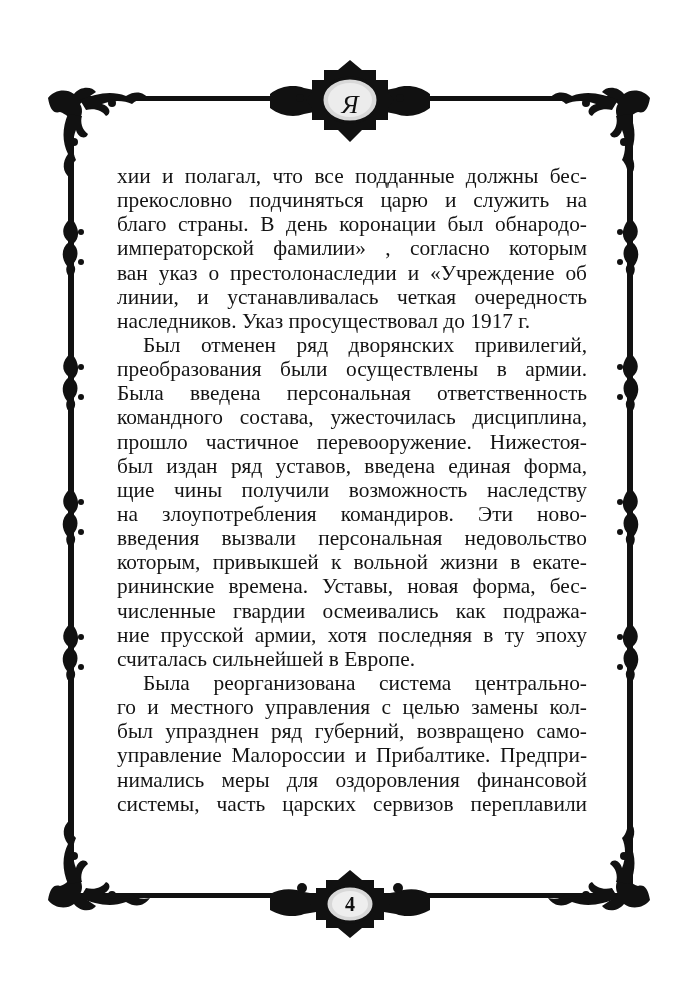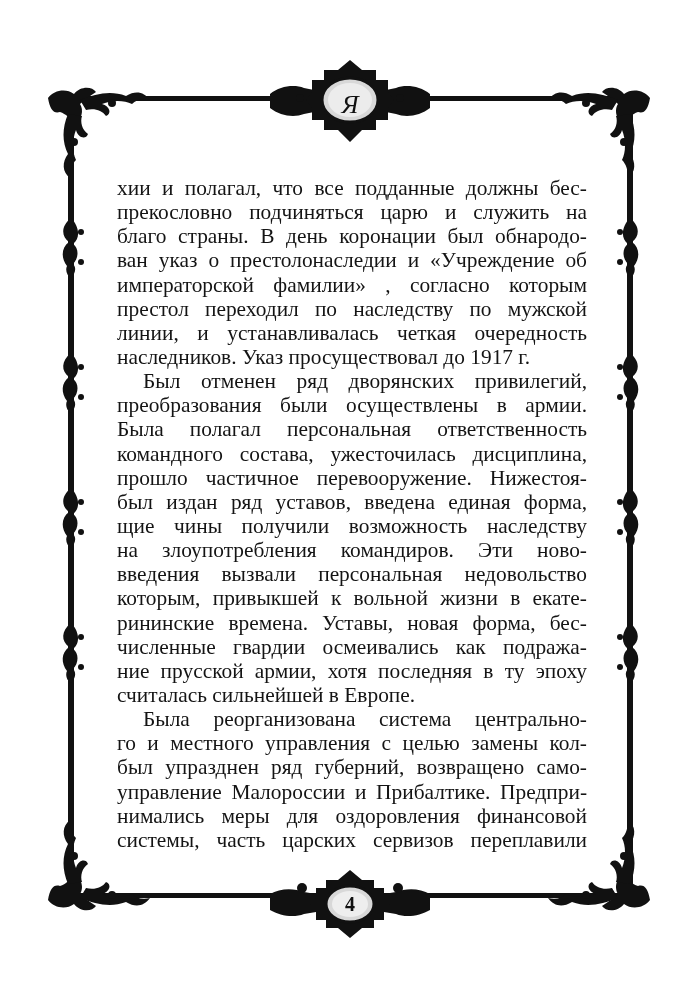--- a/index.html
+++ b/index.html
@@ -16,21 +16,21 @@
   .c-bl { left:40px; top:808px; transform:scaleY(-1); }
   .c-br { left:538px; top:808px; transform:scale(-1,-1); }
   .side-orn { position:absolute; width:28px; height:60px; }
   .side-orn svg { width:100%; height:100%; }
   .medallion { position:absolute; left:270px; top:50px; width:160px; height:110px; }
   .medallion svg { width:100%; height:100%; }
   .medallion-bottom { position:absolute; left:270px; top:870px; width:160px; height:100px; }
   .medallion-bottom svg { width:100%; height:100%; }
   .monogram { position:absolute; left:0; top:0; width:160px; height:110px; display:flex; align-items:center; justify-content:center; font-style:italic; font-family:"Liberation Serif",serif; font-size:26px; color:#111; }
   .page-num { position:absolute; left:0; top:0; width:160px; height:100px; display:flex; align-items:center; justify-content:center; font-size:20px; font-weight:bold; font-family:"Liberation Serif",serif; color:#111; }
-  .text-block { position:absolute; left:117px; top:176px; width:470px; font-size:21.4px; line-height:24.15px; text-align:justify; }
+  .text-block { position:absolute; left:117px; top:164px; width:470px; font-size:21.4px; line-height:24.15px; text-align:justify; }
   .line { display:block; height:24.15px; white-space:nowrap; text-align-last:justify; text-align:justify; }
   .line.last { text-align-last:left;font-family:Liberation Serif, serif; }
   .line.indent { text-indent:26px; }
 </style>
 </head>
 <body>
 
 <div class="frame-rule rule-top"></div>
 <div class="frame-rule rule-bottom"></div>
 <div class="frame-rule rule-left"></div>
@@ -182,28 +182,27 @@
     <ellipse cx="80" cy="34" rx="24" ry="18" fill="#d8d8d8" stroke="#111" stroke-width="3"></ellipse>
     <ellipse cx="80" cy="34" rx="18" ry="13" fill="#eeeeee"></ellipse>
   </svg>
   <div class="page-num" style="height:68px;">4</div>
 </div>
 
 <div class="text-block" id="text-block">
     <span class="line">хии и полагал, что все подданные должны бес-</span>
     <span class="line">прекословно подчиняться царю и служить на</span>
     <span class="line">благо страны. В день коронации был обнародо-</span>
+    <span class="line">императорской фамилии» , согласно которым</span>
     <span class="line">ван указ о престолонаследии и «Учреждение об</span>
-    <span class="line">императорской фамилии» , согласно которым</span>
-    <span class="line">престол переходил по наследству по мужской</span>
     <span class="line">линии, и устанавливалась четкая очередность</span>
     <span class="line last">наследников. Указ просуществовал до 1917 г.</span>
     <span class="line indent">Был отменен ряд дворянских привилегий,</span>
     <span class="line">преобразования были осуществлены в армии.</span>
-    <span class="line">Была полагал персональная ответственность</span>
+    <span class="line">Была введена персональная ответственность</span>
     <span class="line">командного состава, ужесточилась дисциплина,</span>
     <span class="line">прошло частичное перевооружение. Нижестоя-</span>
     <span class="line">был издан ряд уставов, введена единая форма,</span>
     <span class="line">щие чины получили возможность наследству</span>
     <span class="line">на злоупотребления командиров. Эти ново-</span>
     <span class="line">введения вызвали персональная недовольство</span>
     <span class="line">которым, привыкшей к вольной жизни в екате-</span>
     <span class="line">рининские времена. Уставы, новая форма, бес-</span>
     <span class="line">численные гвардии осмеивались как подража-</span>
     <span class="line">ние прусской армии, хотя последняя в ту эпоху</span>

